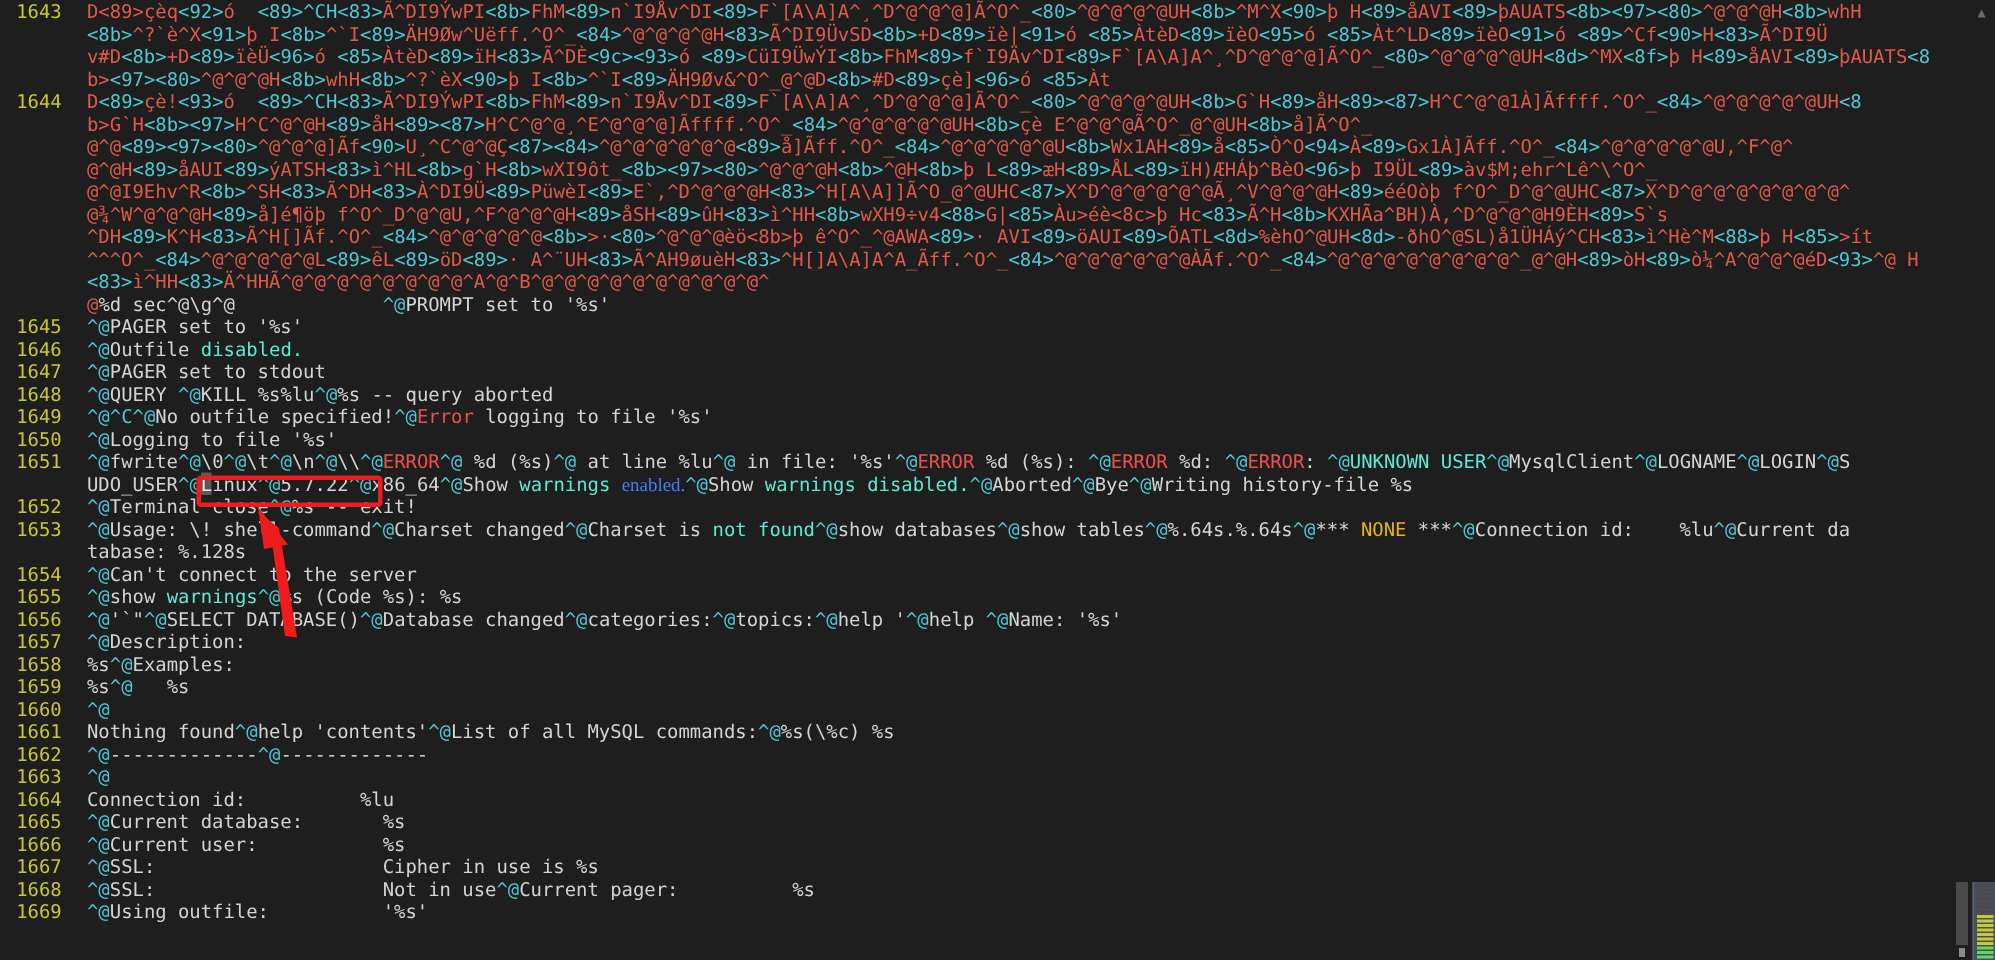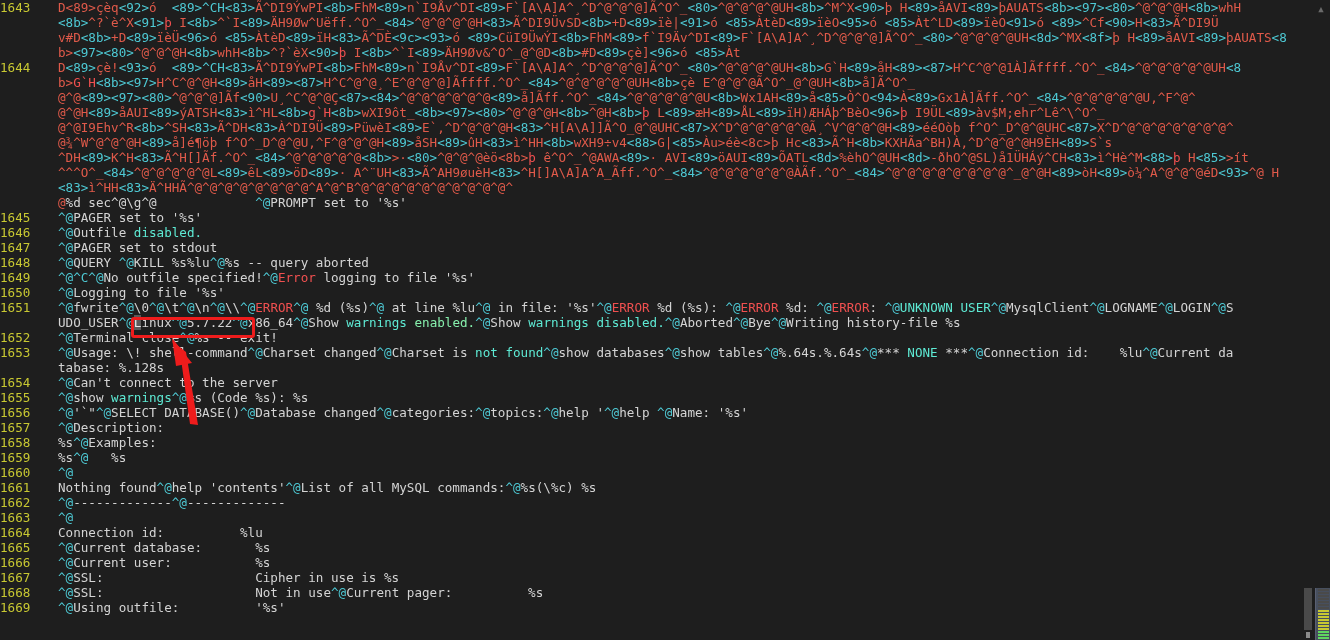--- a/index.html
+++ b/index.html
@@ -34,37 +34,37 @@
     white-space: pre;
   }
   .row {
     display: block;
     height: 15px;
     white-space: pre;
   }
   .gutter {
     display: inline-block;
     width: 58px;
-    text-align: left;
+    text-align: center;
     color: #c8c832;
     padding-right: 6px;
     box-sizing: border-box;
     user-select: none;
   }
   .gutter.blank { color: transparent; }
   .code { display: inline; }
 
   
   .t-plain  { color: #d4d4d4; }
   .t-ctrl   { color: #4ec9d4; }  
   .t-bin    { color: #e05a4a; }  
   .t-kw     { color: #5eead4; }  
   .t-err    { color: #f05050; }  
-  .t-green  { color: #86efac; }  
-  .t-mag    { color: #5eead4; }
+  .t-green  { color: #3b82f6; font-family: Liberation Serif, serif; }  
+  .t-mag    { color: #eab308; }
 
   
   .cursor {
     background: #5a5a5a;
     color: #e8e8e8;
   }
 
   
   #annotation-layer {
     position: absolute;

